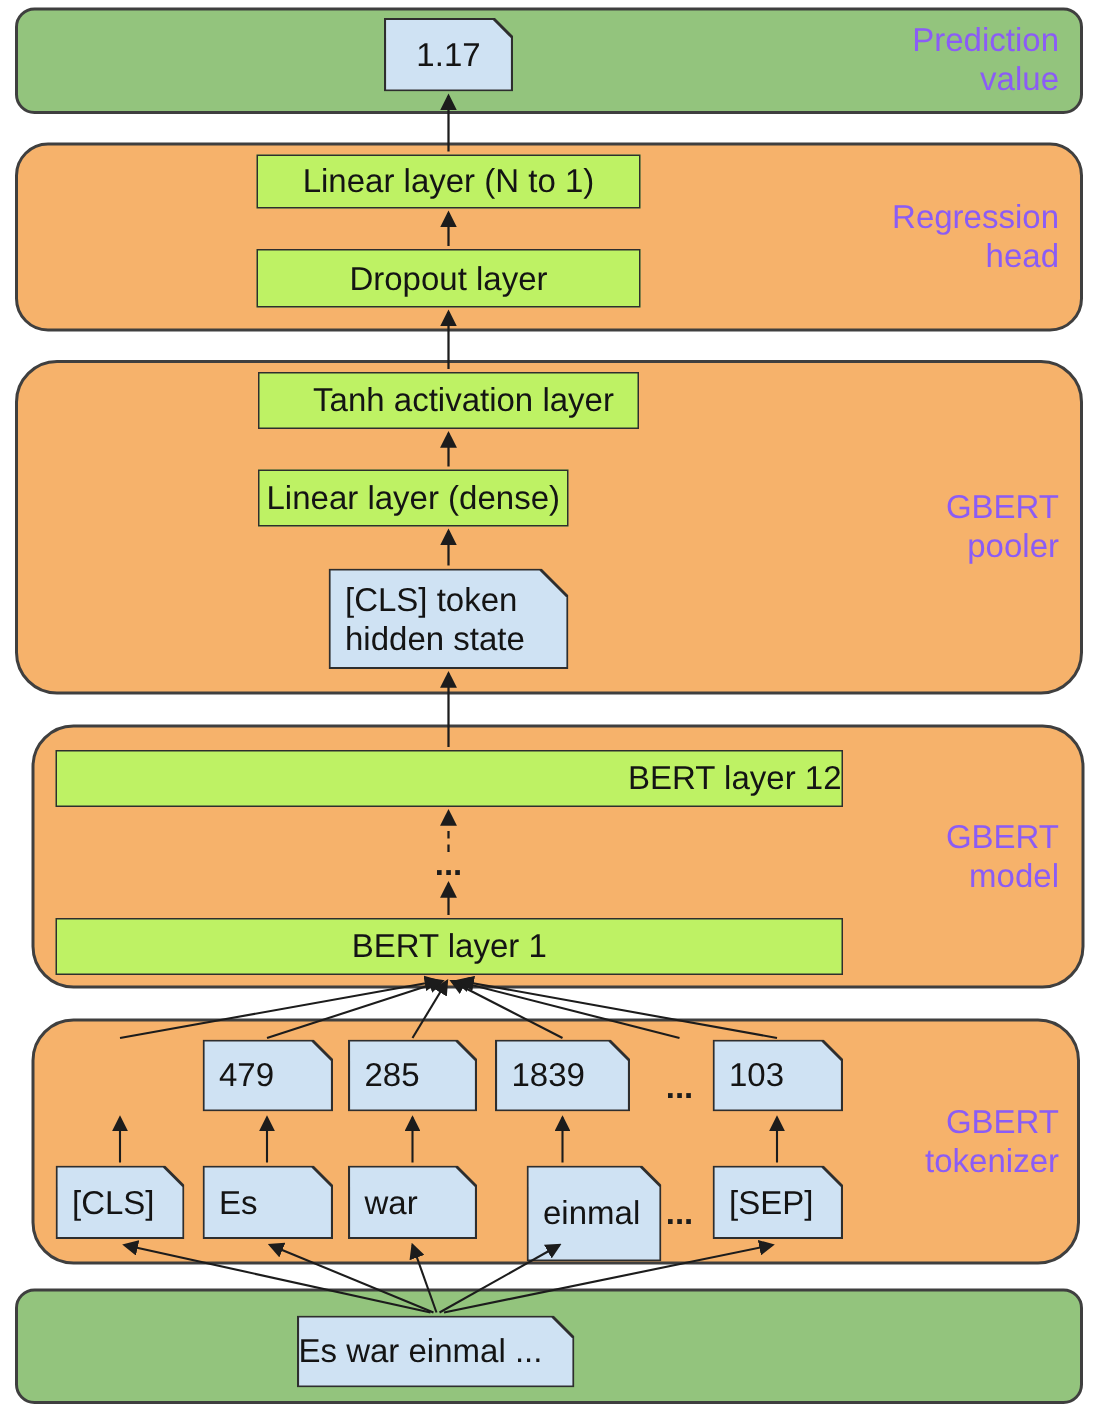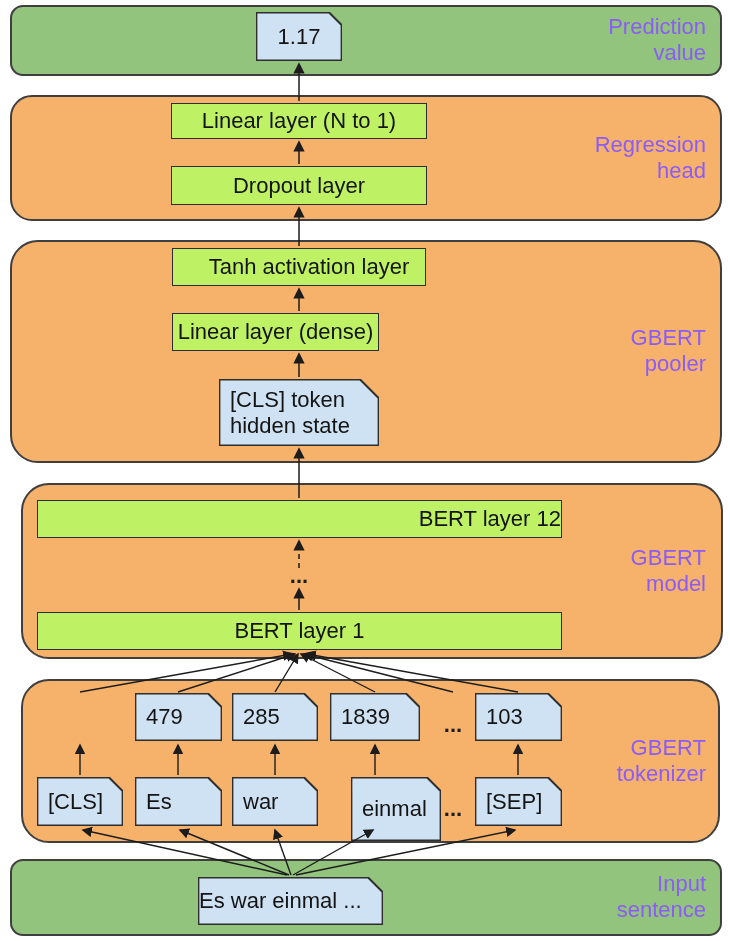--- a/index.html
+++ b/index.html
@@ -50,22 +50,20 @@
   <div class="band-label" style="top:14px;">Prediction
 value</div>
   <div class="band-label" style="top:132px;">Regression
 head</div>
   <div class="band-label" style="top:325px;">GBERT
 pooler</div>
   <div class="band-label" style="top:545px;">GBERT
 model</div>
   <div class="band-label" style="top:735px;">GBERT
 tokenizer</div>
-  <div class="band-label" style="top:871px;">Input
-sentence</div>
 
   <div class="note centered" style="left:256px;top:12px;width:86px;height:49px;--f:12px;">
     <span class="txt">1.17</span>
   </div>
 
   <div class="rbox" style="left:171px;top:103px;width:256px;height:36px;">
     <span>Linear layer (N to 1)</span>
   </div>
   <div class="rbox" style="left:171px;top:166px;width:256px;height:39px;">
     <span>Dropout layer</span>

